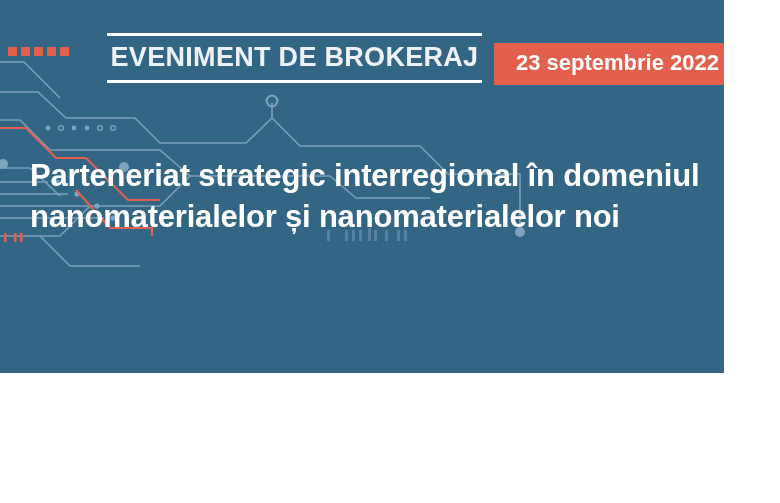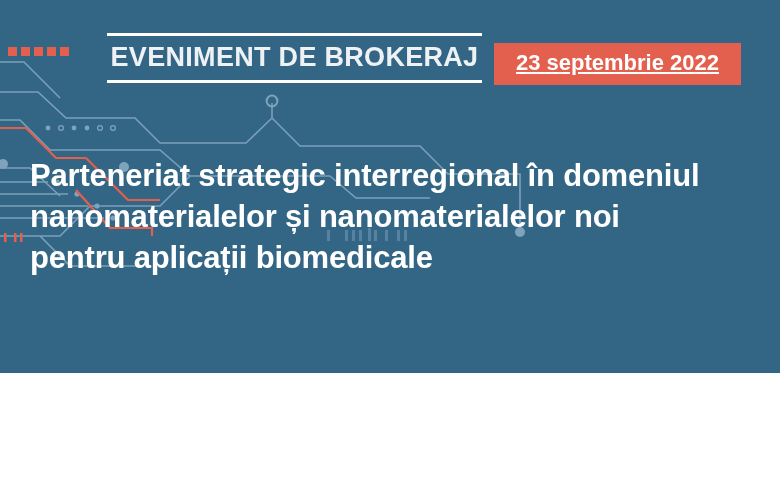--- a/index.html
+++ b/index.html
@@ -18,21 +18,21 @@
     width: 780px;
     height: 503px;
     background: #ffffff;
     overflow: hidden;
   }
 
   
   .banner {
     position: absolute;
     left: 0; top: 0;
-    width: 780px;
+    width: 724px;
     height: 373px;
     background: #336685;
     overflow: hidden;
   }
   .circuit-svg {
     position: absolute;
     left: 0; top: 0;
     width: 780px;
     height: 373px;
   }
@@ -75,21 +75,20 @@
   .date-badge {
     position: absolute;
     left: 494px; top: 43px;
     background: #e2604d;
     color: #ffffff;
     font-size: 22px;
     font-weight: bold;
     padding: 9px 22px 11px 22px;
     line-height: 1;
     white-space: nowrap;
-    text-decoration: underline;
   }
 
   
   .title {
     position: absolute;
     left: 30px; top: 156px;
     width: 720px;
     text-align: left;
     color: #ffffff;
     font-size: 31px;
@@ -190,21 +189,20 @@
       <div class="rule"></div>
       <div class="headline">EVENIMENT DE BROKERAJ</div>
       <div class="rule"></div>
     </div>
 
     <div class="date-badge">23 septembrie 2022</div>
 
     <div class="title">
       <span class="ln">Parteneriat strategic interregional în domeniul</span>
       <span class="ln">nanomaterialelor și nanomaterialelor noi</span>
-      <span class="ln">pentru aplicații biomedicale</span>
     </div>
   </div>
 
   <div class="footer">
 
     
     
 
     
     

